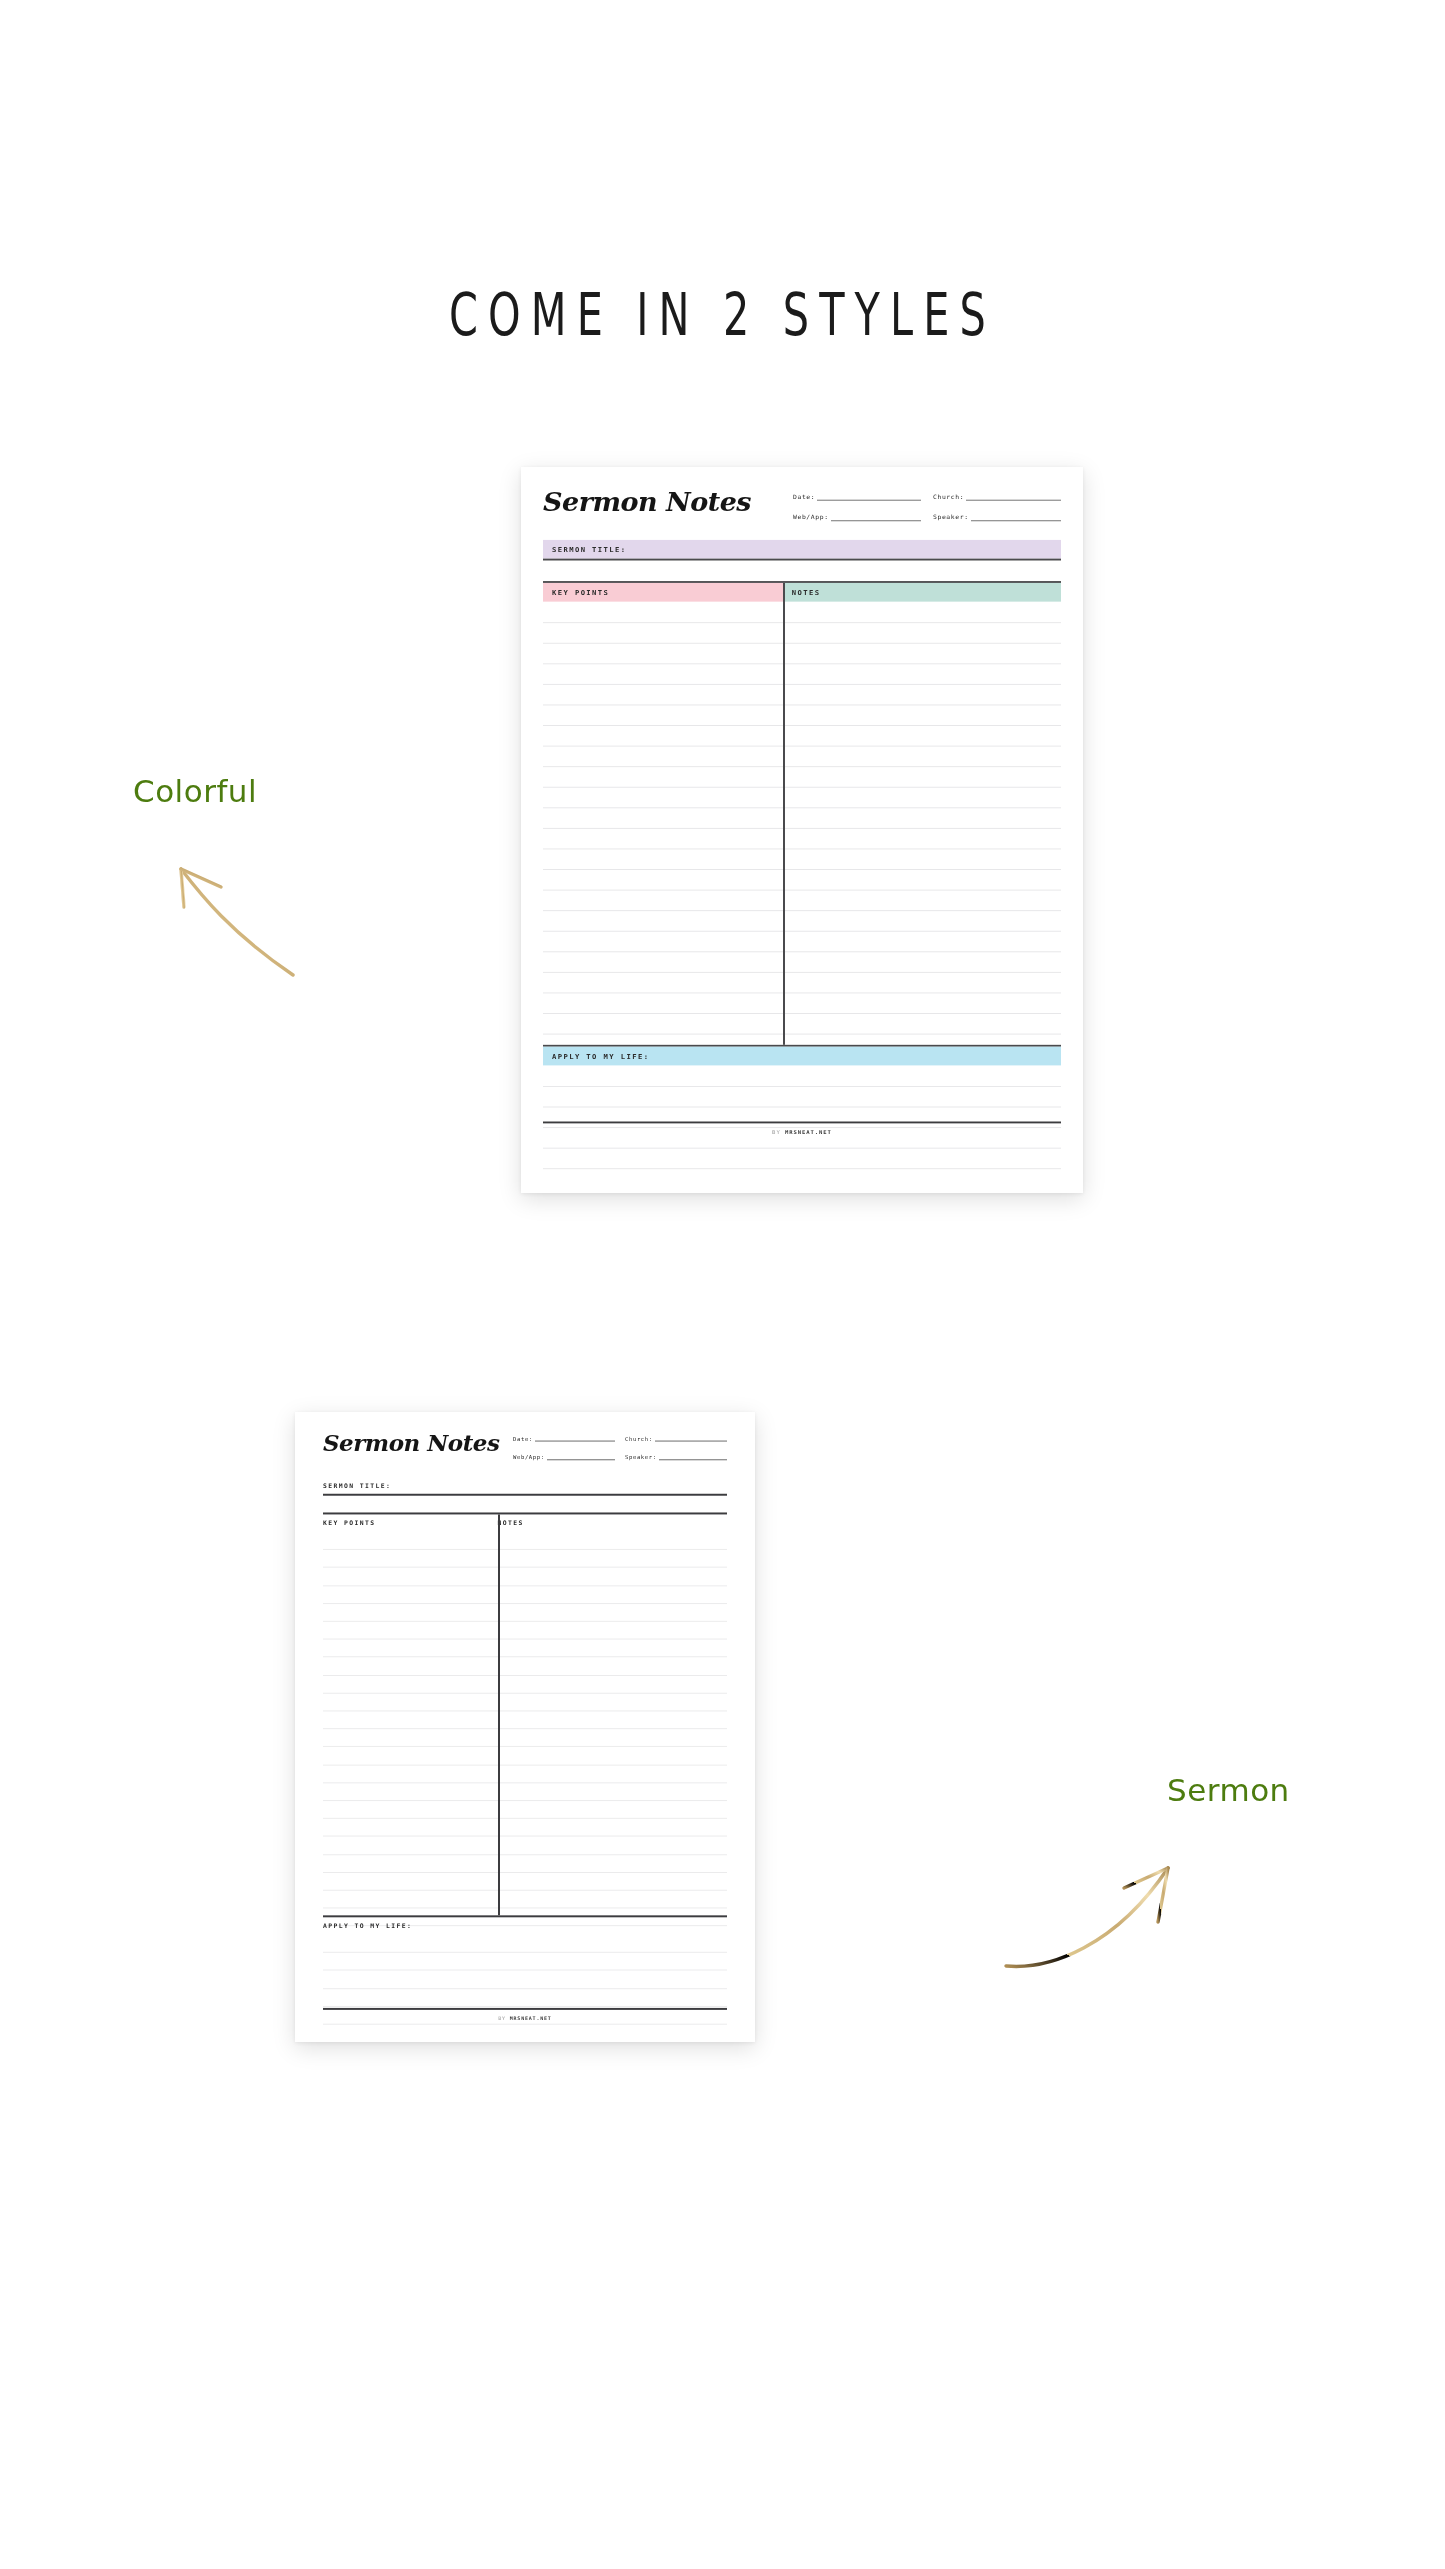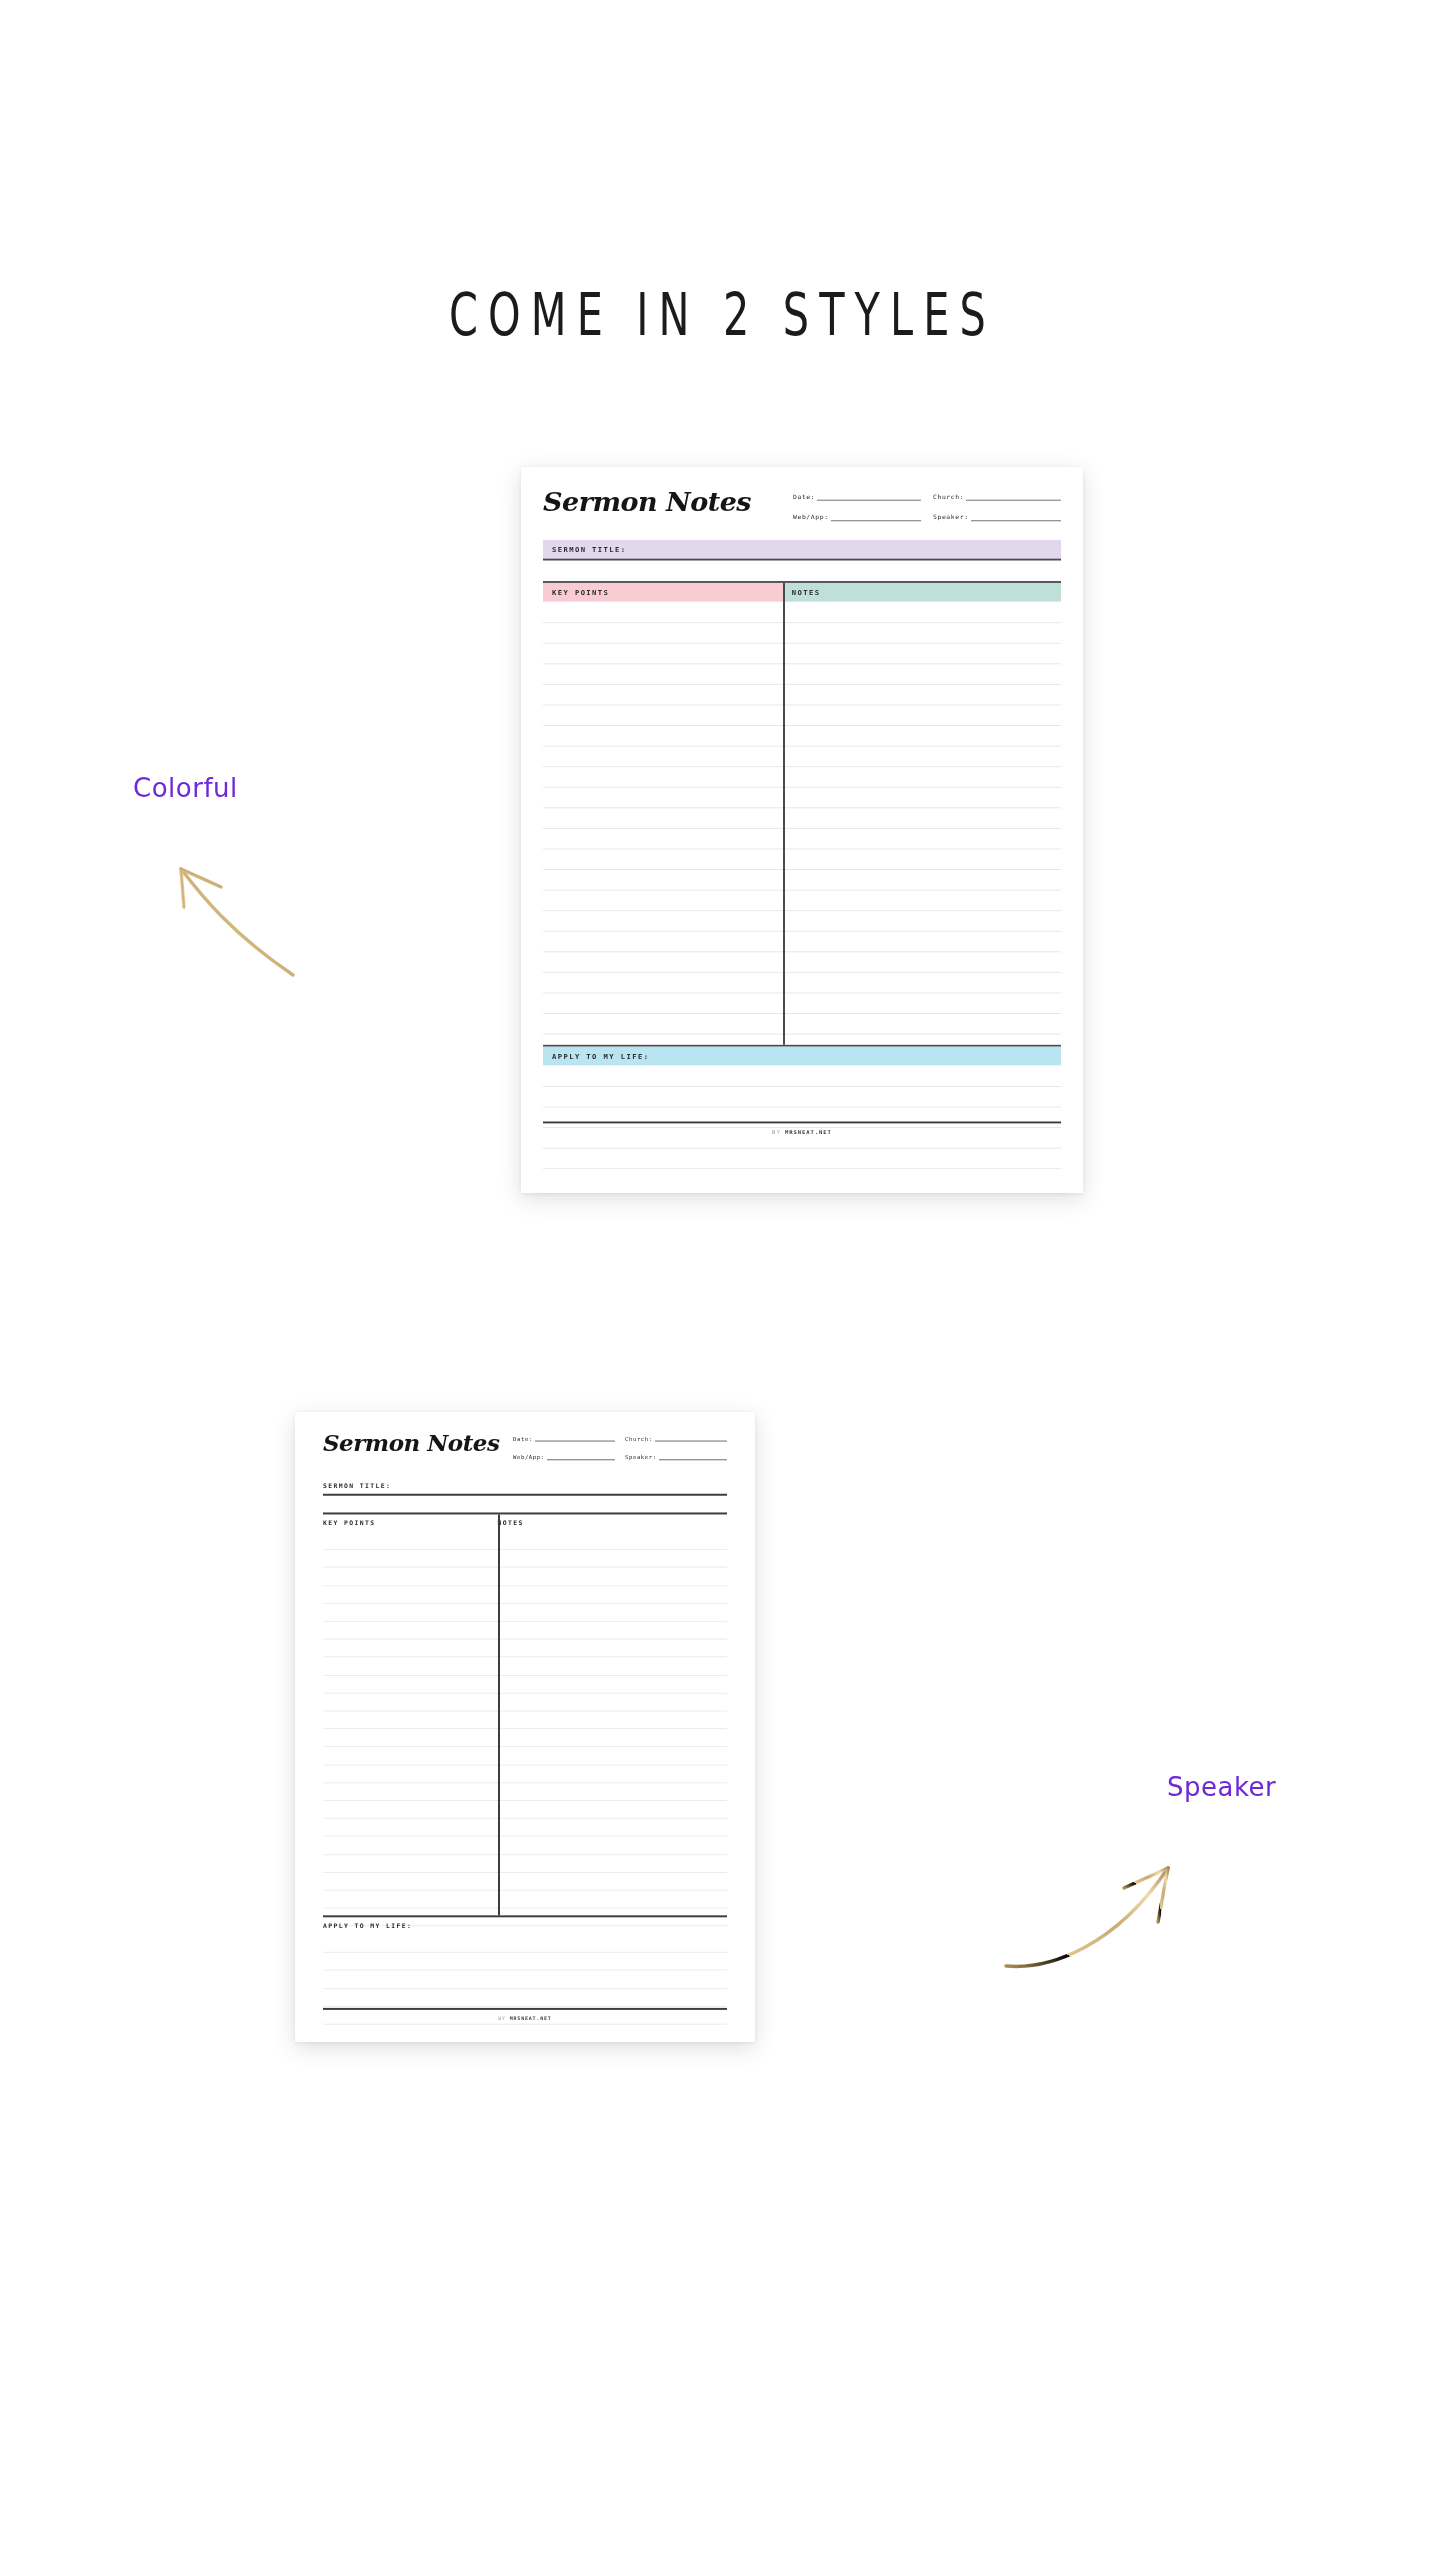--- a/index.html
+++ b/index.html
@@ -34,24 +34,24 @@
     color: #1b1b1b;
     transform: scaleX(0.78);
     transform-origin: center center;
     white-space: nowrap;
   }
 
   
   .annot-label {
     position: absolute;
     font-family: "DejaVu Sans", sans-serif;
-    font-size: 26px;
+    font-size: 31px;
     font-weight: 400;
     letter-spacing: 0.5px;
-    color: #6d28d9;
+    color: #4d7c0f;
     white-space: nowrap;
   }
   #label-colorful { left: 133px; top: 773px; }
   #label-neutral  { left: 1167px; top: 1772px; }
 
   .annot-arrow { position: absolute; }
   #arrow-colorful { left: 175px; top: 855px; width: 160px; height: 130px; }
   #arrow-neutral  { left: 1000px; top: 1850px; width: 190px; height: 130px; }
 
   
@@ -316,21 +316,21 @@
         <div class="hrule" style="left:28px;top:602.8000000000001px;width:404px;background:#ebebec;"></div>
         <div class="hrule" style="left:28px;top:621px;width:404px;background:#ebebec;"></div>
         <div class="thickrule" style="left:28px;top:605px;width:404px;height:2px;background:#3c3c3f;"></div>
         <div class="footer-credit" style="left:28px;top:612px;width:404px;font-size:5px;letter-spacing:0.8px;">
         <span class="fc-by">BY</span>
         <span>MRSNEAT.NET</span>
       </div>
       </div>
   </div>
 
-  <div class="annot-label" id="label-neutral">Speaker</div>
+  <div class="annot-label" id="label-neutral">Sermon</div>
   <div class="annot-arrow" id="arrow-neutral">
     <svg viewBox="0 0 190 130" width="190" height="130" aria-hidden="true">
       <defs>
         <linearGradient id="goldB" x1="0" y1="1" x2="1" y2="0">
           <stop offset="0%" stop-color="#b08f55"></stop>
           <stop offset="25%" stop-color="#ddc punched"></stop>
           <stop offset="25%" stop-color="#ddc68d"></stop>
           <stop offset="55%" stop-color="#c9ab72"></stop>
           <stop offset="80%" stop-color="#efdcae"></stop>
           <stop offset="100%" stop-color="#a98a52"></stop>

